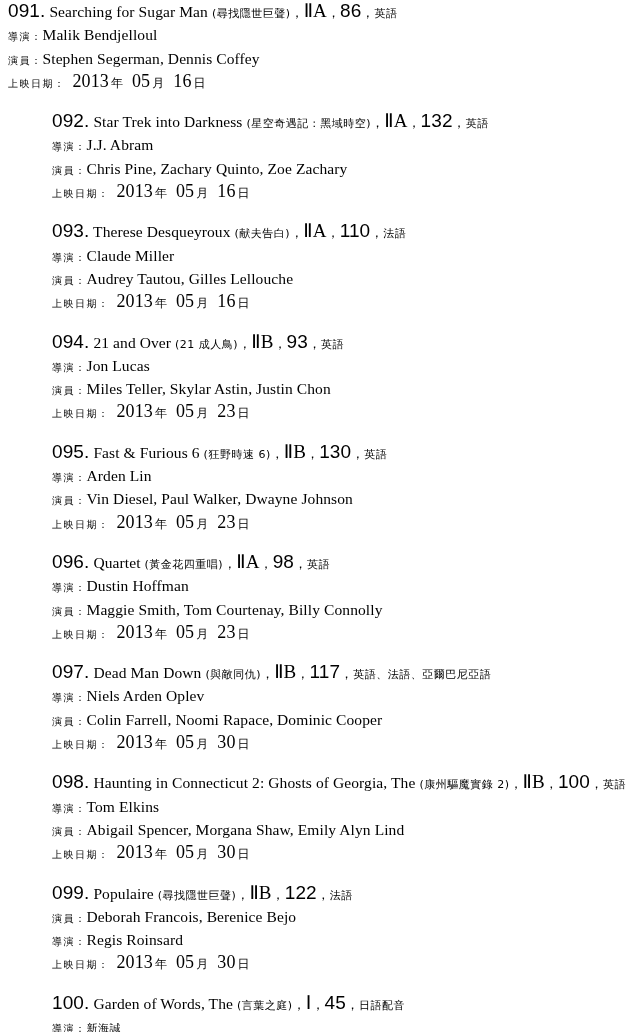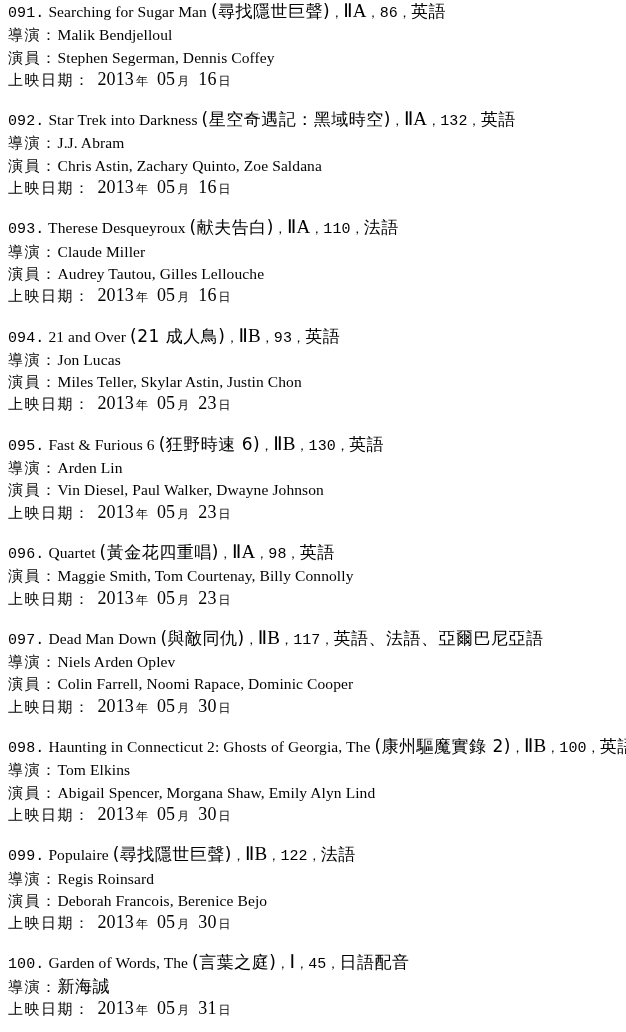--- a/index.html
+++ b/index.html
@@ -20,46 +20,47 @@
     position: relative;
     padding: 0;
     box-sizing: border-box;
   }
   .entry {
     margin: 0 0 0 0;
     padding: 0 0 0 0;
   }
   .entry + .entry {
     margin-top: 16px;
+    padding-left: 44px;
   }
   .line {
     font-size: 15.5px;
     line-height: 21.3px;
     white-space: nowrap;
     letter-spacing: 0.1px;
   }
   .line-title {
     padding-left: 8px;
   }
   .line-sub {
     padding-left: 8px;
   }
   .cjk {
     font-family: "DejaVu Sans", "Liberation Sans", sans-serif;
-    font-size: 17px;
+    font-size: 11px;
     letter-spacing: 0.5px;
   }
   .lbl {
     font-family: "DejaVu Sans", "Liberation Sans", sans-serif;
-    font-size: 15px;
+    font-size: 10px;
     letter-spacing: 1.5px;
   }
   .num {
-    font-family: Liberation Mono, monospace;
-    font-size: 15px;
+    font-family: Liberation Sans, sans-serif;
+    font-size: 19px;
   }
   .rating {
     font-family: "Liberation Serif", serif;
     font-size: 19px;
   }
   .dt {
     font-family: "Liberation Serif", serif;
     font-size: 18px;
     margin-left: 7px;
   }
@@ -80,21 +81,21 @@
   <div id="entries">
       <div class="entry">
         <div class="line line-title"><span class="num">091.</span> <span>Searching for Sugar Man</span> <span class="cjk">(尋找隱世巨聲)</span><span class="sep">，</span><span class="rating">ⅡA</span><span class="sep">，</span><span class="num">86</span><span class="sep">，</span><span class="cjk">英語</span></div>
         <div class="line line-sub"><span class="lbl">導演：</span><span>Malik Bendjelloul</span></div>
         <div class="line line-sub"><span class="lbl">演員：</span><span>Stephen Segerman, Dennis Coffey</span></div>
         <div class="line line-sub"><span class="lbl">上映日期：</span><span class="dt">2013</span><span class="dt-unit">年</span><span class="dt">05</span><span class="dt-unit">月</span><span class="dt">16</span><span class="dt-unit">日</span></div>
       </div>
       <div class="entry">
         <div class="line line-title"><span class="num">092.</span> <span>Star Trek into Darkness</span> <span class="cjk">(星空奇遇記：黑域時空)</span><span class="sep">，</span><span class="rating">ⅡA</span><span class="sep">，</span><span class="num">132</span><span class="sep">，</span><span class="cjk">英語</span></div>
         <div class="line line-sub"><span class="lbl">導演：</span><span>J.J. Abram</span></div>
-        <div class="line line-sub"><span class="lbl">演員：</span><span>Chris Astin, Zachary Quinto, Zoe Saldana</span></div>
+        <div class="line line-sub"><span class="lbl">演員：</span><span>Chris Pine, Zachary Quinto, Zoe Zachary</span></div>
         <div class="line line-sub"><span class="lbl">上映日期：</span><span class="dt">2013</span><span class="dt-unit">年</span><span class="dt">05</span><span class="dt-unit">月</span><span class="dt">16</span><span class="dt-unit">日</span></div>
       </div>
       <div class="entry">
         <div class="line line-title"><span class="num">093.</span> <span>Therese Desqueyroux</span> <span class="cjk">(献夫告白)</span><span class="sep">，</span><span class="rating">ⅡA</span><span class="sep">，</span><span class="num">110</span><span class="sep">，</span><span class="cjk">法語</span></div>
         <div class="line line-sub"><span class="lbl">導演：</span><span>Claude Miller</span></div>
         <div class="line line-sub"><span class="lbl">演員：</span><span>Audrey Tautou, Gilles Lellouche</span></div>
         <div class="line line-sub"><span class="lbl">上映日期：</span><span class="dt">2013</span><span class="dt-unit">年</span><span class="dt">05</span><span class="dt-unit">月</span><span class="dt">16</span><span class="dt-unit">日</span></div>
       </div>
       <div class="entry">
         <div class="line line-title"><span class="num">094.</span> <span>21 and Over</span> <span class="cjk">(21 成人鳥)</span><span class="sep">，</span><span class="rating">ⅡB</span><span class="sep">，</span><span class="num">93</span><span class="sep">，</span><span class="cjk">英語</span></div>
@@ -103,39 +104,40 @@
         <div class="line line-sub"><span class="lbl">上映日期：</span><span class="dt">2013</span><span class="dt-unit">年</span><span class="dt">05</span><span class="dt-unit">月</span><span class="dt">23</span><span class="dt-unit">日</span></div>
       </div>
       <div class="entry">
         <div class="line line-title"><span class="num">095.</span> <span>Fast &amp; Furious 6</span> <span class="cjk">(狂野時速 6)</span><span class="sep">，</span><span class="rating">ⅡB</span><span class="sep">，</span><span class="num">130</span><span class="sep">，</span><span class="cjk">英語</span></div>
         <div class="line line-sub"><span class="lbl">導演：</span><span>Arden Lin</span></div>
         <div class="line line-sub"><span class="lbl">演員：</span><span>Vin Diesel, Paul Walker, Dwayne Johnson</span></div>
         <div class="line line-sub"><span class="lbl">上映日期：</span><span class="dt">2013</span><span class="dt-unit">年</span><span class="dt">05</span><span class="dt-unit">月</span><span class="dt">23</span><span class="dt-unit">日</span></div>
       </div>
       <div class="entry">
         <div class="line line-title"><span class="num">096.</span> <span>Quartet</span> <span class="cjk">(黃金花四重唱)</span><span class="sep">，</span><span class="rating">ⅡA</span><span class="sep">，</span><span class="num">98</span><span class="sep">，</span><span class="cjk">英語</span></div>
+        <div class="line line-sub"><span class="lbl">導演：</span><span>Dustin Hoffman</span></div>
         <div class="line line-sub"><span class="lbl">演員：</span><span>Maggie Smith, Tom Courtenay, Billy Connolly</span></div>
         <div class="line line-sub"><span class="lbl">上映日期：</span><span class="dt">2013</span><span class="dt-unit">年</span><span class="dt">05</span><span class="dt-unit">月</span><span class="dt">23</span><span class="dt-unit">日</span></div>
       </div>
       <div class="entry">
         <div class="line line-title"><span class="num">097.</span> <span>Dead Man Down</span> <span class="cjk">(與敵同仇)</span><span class="sep">，</span><span class="rating">ⅡB</span><span class="sep">，</span><span class="num">117</span><span class="sep">，</span><span class="cjk">英語、法語、亞爾巴尼亞語</span></div>
         <div class="line line-sub"><span class="lbl">導演：</span><span>Niels Arden Oplev</span></div>
         <div class="line line-sub"><span class="lbl">演員：</span><span>Colin Farrell, Noomi Rapace, Dominic Cooper</span></div>
         <div class="line line-sub"><span class="lbl">上映日期：</span><span class="dt">2013</span><span class="dt-unit">年</span><span class="dt">05</span><span class="dt-unit">月</span><span class="dt">30</span><span class="dt-unit">日</span></div>
       </div>
       <div class="entry">
         <div class="line line-title"><span class="num">098.</span> <span>Haunting in Connecticut 2: Ghosts of Georgia, The</span> <span class="cjk">(康州驅魔實錄 2)</span><span class="sep">，</span><span class="rating">ⅡB</span><span class="sep">，</span><span class="num">100</span><span class="sep">，</span><span class="cjk">英語</span></div>
         <div class="line line-sub"><span class="lbl">導演：</span><span>Tom Elkins</span></div>
         <div class="line line-sub"><span class="lbl">演員：</span><span>Abigail Spencer, Morgana Shaw, Emily Alyn Lind</span></div>
         <div class="line line-sub"><span class="lbl">上映日期：</span><span class="dt">2013</span><span class="dt-unit">年</span><span class="dt">05</span><span class="dt-unit">月</span><span class="dt">30</span><span class="dt-unit">日</span></div>
       </div>
       <div class="entry">
         <div class="line line-title"><span class="num">099.</span> <span>Populaire</span> <span class="cjk">(尋找隱世巨聲)</span><span class="sep">，</span><span class="rating">ⅡB</span><span class="sep">，</span><span class="num">122</span><span class="sep">，</span><span class="cjk">法語</span></div>
+        <div class="line line-sub"><span class="lbl">演員：</span><span>Deborah Francois, Berenice Bejo</span></div>
         <div class="line line-sub"><span class="lbl">導演：</span><span>Regis Roinsard</span></div>
-        <div class="line line-sub"><span class="lbl">演員：</span><span>Deborah Francois, Berenice Bejo</span></div>
         <div class="line line-sub"><span class="lbl">上映日期：</span><span class="dt">2013</span><span class="dt-unit">年</span><span class="dt">05</span><span class="dt-unit">月</span><span class="dt">30</span><span class="dt-unit">日</span></div>
       </div>
       <div class="entry">
         <div class="line line-title"><span class="num">100.</span> <span>Garden of Words, The</span> <span class="cjk">(言葉之庭)</span><span class="sep">，</span><span class="rating">Ⅰ</span><span class="sep">，</span><span class="num">45</span><span class="sep">，</span><span class="cjk">日語配音</span></div>
         <div class="line line-sub"><span class="lbl">導演：</span><span class="cjk">新海誠</span></div>
         <div class="line line-sub"><span class="lbl">上映日期：</span><span class="dt">2013</span><span class="dt-unit">年</span><span class="dt">05</span><span class="dt-unit">月</span><span class="dt">31</span><span class="dt-unit">日</span></div>
       </div>
     </div>
 </div>
 

